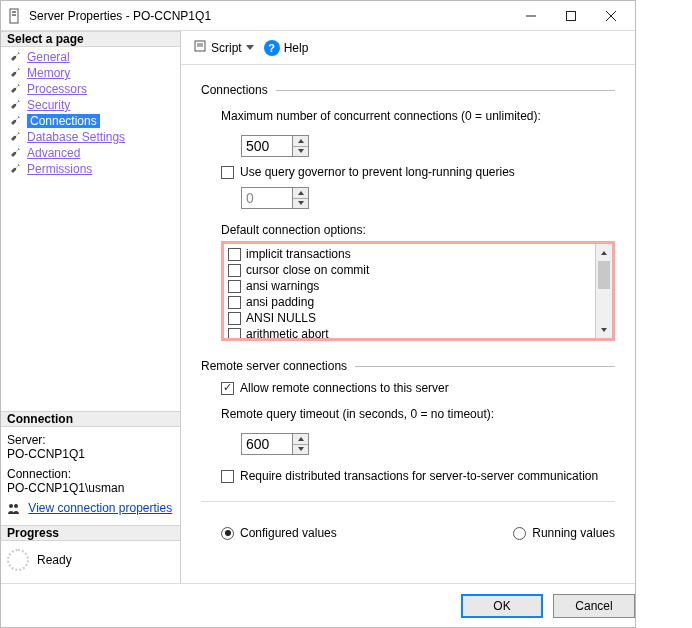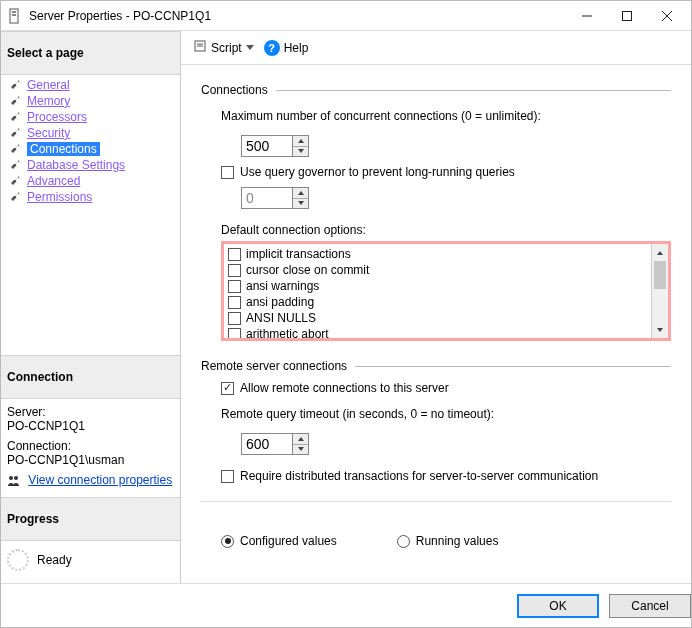--- a/index.html
+++ b/index.html
@@ -1,26 +1,26 @@
 <!DOCTYPE html>
 <html><head>
 <meta charset="utf-8">
 <style>
   * { box-sizing: border-box; font-family: "Segoe UI", Tahoma, sans-serif; font-size: 12px; }
   html,body { margin:0; padding:0; }
-  .window { width:692px; height:628px; background:#fff; border:1px solid #bbb; display:flex; flex-direction:column; }
+  .window { width:636px; height:628px; background:#fff; border:1px solid #bbb; display:flex; flex-direction:column; }
   .titlebar { height:30px; display:flex; align-items:center; padding:0 4px 0 6px; border-bottom:1px solid #ddd; }
   .titlebar .icon { width:16px; height:16px; margin-right:6px; display:flex; }
   .titlebar .ttl { flex:1; font-size:12px; }
   .winbtns { display:flex; }
   .winbtn { width:40px; height:28px; display:flex; align-items:center; justify-content:center; cursor:default; }
   .winbtn svg { stroke:#222; stroke-width:1; fill:none; }
   .body { flex:1; display:flex; min-height:0; }
   .left { width:180px; background:#fff; border-right:1px solid #ccc; display:flex; flex-direction:column; }
-  .panel-head { background:#eeeeee; padding:14px 6px; font-weight:bold; border-bottom:1px solid #d5d5d5; border-top:1px solid #d5d5d5; font-size:12px; }
+  .panel-head { background:#eeeeee; padding:0 6px; font-weight:bold; border-bottom:1px solid #d5d5d5; border-top:1px solid #d5d5d5; font-size:12px; }
   .pages { flex:1; padding:2px 0 6px 4px; overflow:auto; }
   .page-item { display:flex; align-items:center; padding:1px 4px; gap:4px; cursor:default; }
   .page-item .pi-icon { width:14px; height:14px; flex:0 0 14px; }
   .page-item .pi-text { color:#8b5cf6; text-decoration:underline; }
   .page-item.selected .pi-text { background:#2a84ff; color:#fff; text-decoration:none; padding:0 3px; }
   .conn-sec { padding:6px 6px 10px 6px; }
   .lbl { font-size:12px; }
   .val { font-size:12px; margin-bottom:6px; }
   .link { color:#0645c4; text-decoration:underline; cursor:pointer; }
   .peopleicon { width:14px; height:12px; display:inline-block; margin-right:4px; vertical-align:middle; }
@@ -46,21 +46,21 @@
   .check-row { display:flex; align-items:center; gap:6px; margin:8px 0 8px 20px; }
   .chk { width:13px; height:13px; border:1px solid #555; background:#fff; display:inline-flex; align-items:center; justify-content:center; }
   .chk.checked::after { content:"✓"; font-size:11px; line-height:11px; color:#222; position:relative; top:-1px; }
   .listbox { border:3px solid #fca5a5; margin:4px 0 0 20px; height:100px; display:flex; }
   .listbox .items { flex:1; padding:2px 4px; overflow:hidden; }
   .listbox .items .li { display:flex; align-items:center; gap:5px; padding:0; font-size:12px; line-height:16px; }
   .listbox .vscroll { width:17px; background:#f0f0f0; border-left:1px solid #ccc; display:flex; flex-direction:column; }
   .listbox .vscroll .sbbtn { height:17px; display:flex; align-items:center; justify-content:center; background:#f0f0f0; }
   .listbox .vscroll .track { flex:1; background:#f0f0f0; position:relative; }
   .listbox .vscroll .thumb { position:absolute; left:2px; right:2px; top:0; height:28px; background:#c8c8c8; }
-  .radio-row { display:flex; gap:60px; margin:32px 0 4px 20px; }
+  .radio-row { display:flex; gap:60px; margin:24px 0 4px 20px;justify-content:space-between; }
   .radio { display:flex; align-items:center; gap:6px; }
   .rdot { width:13px; height:13px; border:1px solid #555; border-radius:50%; position:relative; }
   .rdot.sel::after { content:""; position:absolute; top:2.5px; left:2.5px; width:6px; height:6px; background:#222; border-radius:50%; }
   .footer { height:44px; border-top:1px solid #ddd; display:flex; align-items:center; justify-content:flex-end; gap:10px; }
   .btn { min-width:82px; height:24px; border:1px solid #888; background:#e8e8e8; display:flex; align-items:center; justify-content:center; cursor:default; }
   .btn.primary { border:2px solid #0a84ff; background:#e8e8e8; }
   .nowrap { white-space: nowrap; }
 </style>
 </head>
 <body>

